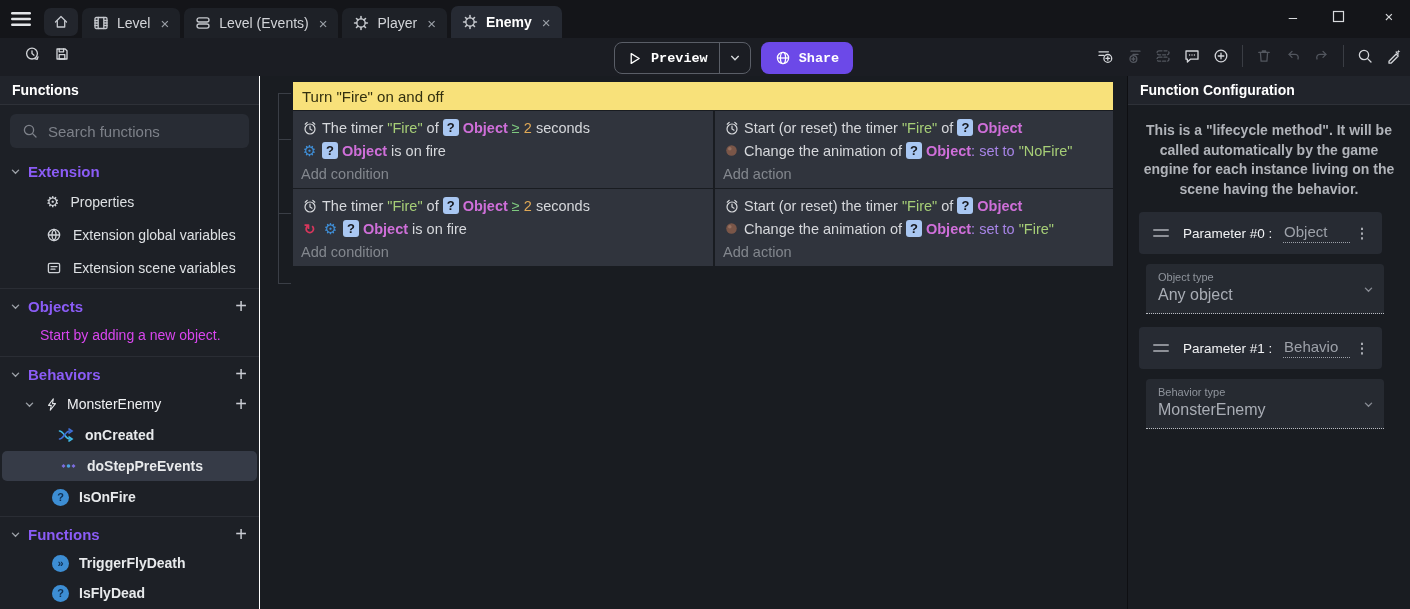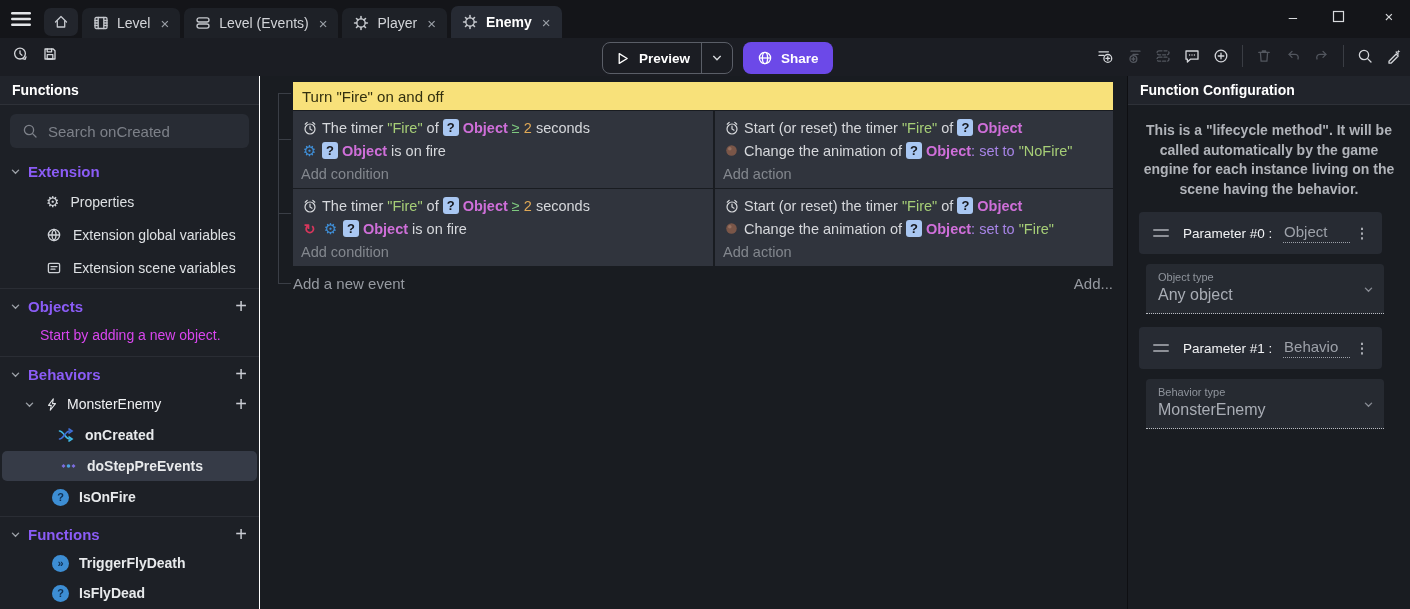--- a/index.html
+++ b/index.html
@@ -18,21 +18,21 @@
        background:#1e2127;border-radius:7px 7px 0 0;color:#d2d4d8;}
   .tab.home{background:#22252c;border-radius:7px;height:28px;margin-bottom:2px;padding:0 9px;}
   .tab.active{background:#262a33;color:#fff;height:32px;}
   .tab.active .tab-label{font-weight:700;}
   .tab-label{font-size:14px;white-space:nowrap;}
   .tab-close{color:#9ba0a7;font-size:15px;line-height:15px;margin-left:2px;cursor:pointer;}
   .tab .ticon{color:#c6c9ce;}
   .win-controls{position:absolute;right:12px;top:8px;display:flex;gap:30px;align-items:center;color:#d8dadd;}
   .win-controls .wc{width:18px;text-align:center;font-size:15px;cursor:pointer;}
   
-  .toolbar{position:absolute;top:38px;left:0;right:0;height:38px;background:#1b1d23;}
+  .toolbar{position:absolute;top:38px;left:12px;right:0;height:38px;background:#1b1d23;font-family:Liberation Mono, monospace;}
   .tb-left{position:absolute;left:12px;top:8px;display:flex;gap:14px;color:#d4d6da;}
   .tb-btn{cursor:pointer;}
   .tb-center{position:absolute;left:602px;top:4px;display:flex;gap:10px;align-items:center;}
   .preview-btn{display:flex;align-items:center;height:30px;border:1px solid #5a5e67;
       border-radius:8px;color:#fff;font-weight:700;font-size:13.5px;cursor:pointer;}
   .preview-main{display:flex;align-items:center;gap:9px;padding:0 11px 0 12px;}
   .preview-sep{width:1px;align-self:stretch;background:#5a5e67;}
   .preview-caret{padding:0 9px;color:#d8dadd;display:flex;align-items:center;}
   .share-btn{display:flex;align-items:center;gap:8px;height:32px;background:#6c49e8;border-radius:8px;
       padding:0 14px;color:#fff;font-weight:700;font-size:13.5px;cursor:pointer;}
@@ -303,21 +303,21 @@
   <div class="panel-header">
     <span>Functions</span>
   </div>
   <div class="search-box">
     <span class="ticon">
         <svg width="16" height="16" viewBox="0 0 16 16" fill="none" stroke="currentColor" stroke-width="1.3" stroke-linecap="round" stroke-linejoin="round">
           <circle cx="7" cy="7" r="4.6"></circle>
           <path d="M10.6 10.6L14 14"></path>
         </svg>
       </span>
-    <span class="search-placeholder">Search onCreated</span>
+    <span class="search-placeholder">Search functions</span>
   </div>
 
   <div class="section-row">
     <span class="section-chevron ticon">
         <svg width="11" height="11" viewBox="0 0 16 16" fill="none" stroke="currentColor" stroke-width="2" stroke-linecap="round">
           <path d="M3.5 6L8 10.5 12.5 6"></path>
         </svg>
       </span>
     <span class="section-label">Extension</span>
   </div>
@@ -479,24 +479,20 @@
                 <path d="M3.2 4.2l2-1.8M12.8 4.2l-2-1.8"></path>
               </svg></span><span class="seg-text">Start (or reset) the timer </span><span class="seg-string">"Fire"</span><span class="seg-text"> of </span><span class="seg-badge">?</span><span class="seg-object">Object</span></div>
         <div class="ev-line"><span class="ln-icon ic-animation"><svg width="15" height="15" viewBox="0 0 16 16">
                 <circle cx="8" cy="8" r="5.6" fill="#7a5648"></circle>
                 <circle cx="6.2" cy="6.2" r="1.9" fill="#96705f"></circle>
               </svg></span><span class="seg-text">Change the animation of </span><span class="seg-badge">?</span><span class="seg-object">Object</span><span class="seg-keyword">: set to </span><span class="seg-string">"Fire"</span></div>
         <div class="ev-add">Add action</div>
       </div>
     </div>
 
-    <div class="ev-footer">
-      <span class="add-new-event">Add a new event</span>
-      <span class="add-more">Add...</span>
-    </div>
   </div>
 </div>
 
 <div class="config-panel">
   <div class="panel-header">
     <span>Function Configuration</span>
   </div>
   <div class="config-desc">This is a "lifecycle method". It will be called automatically by the game engine for each instance living on the scene having the behavior.</div>
 
   <div class="param-card">

